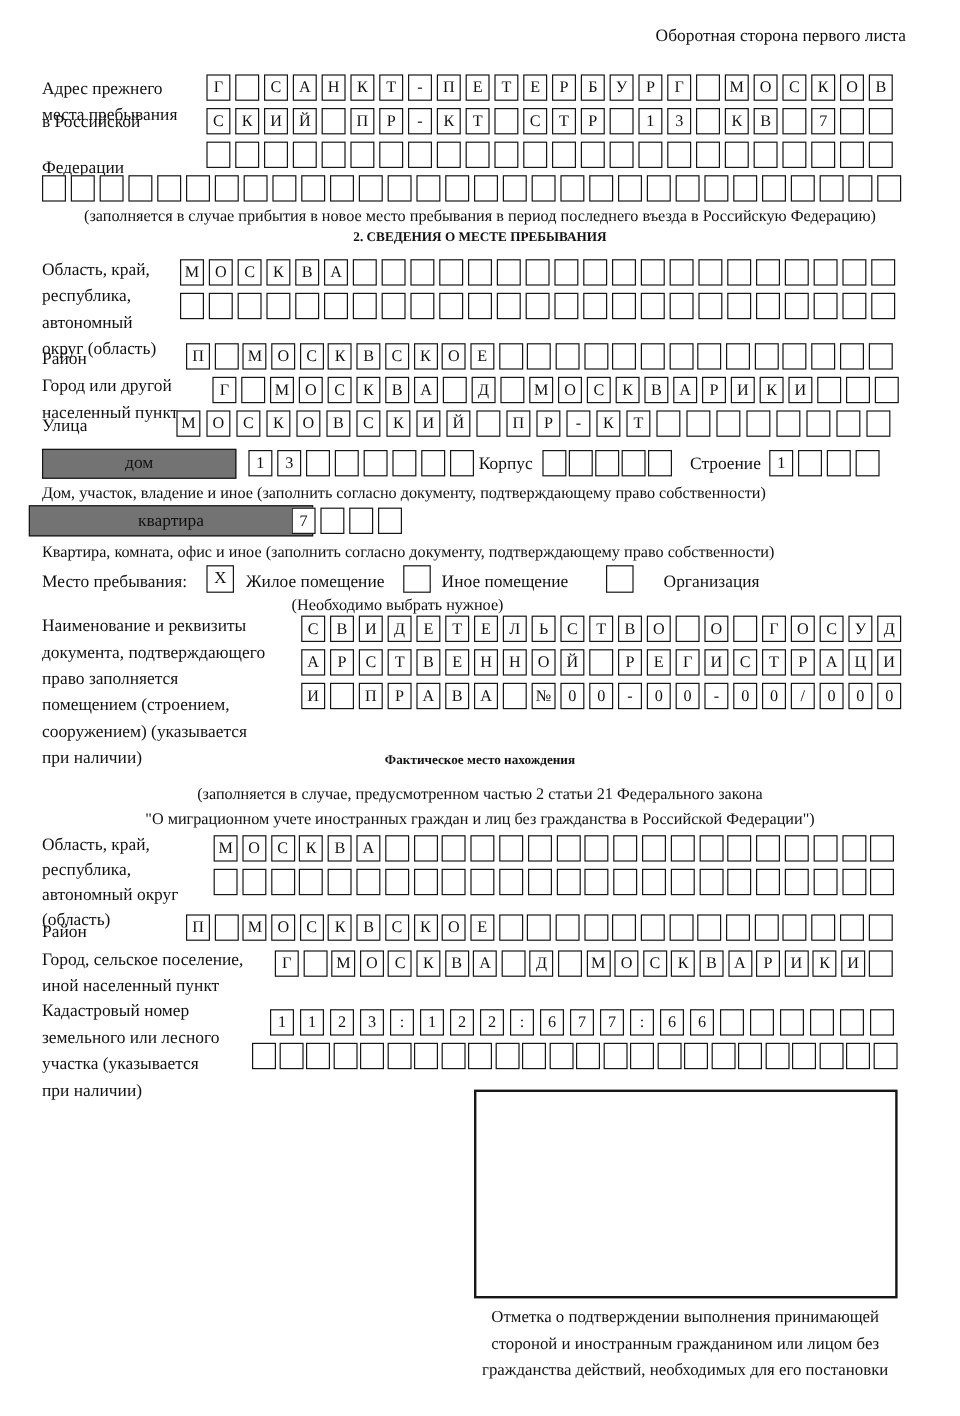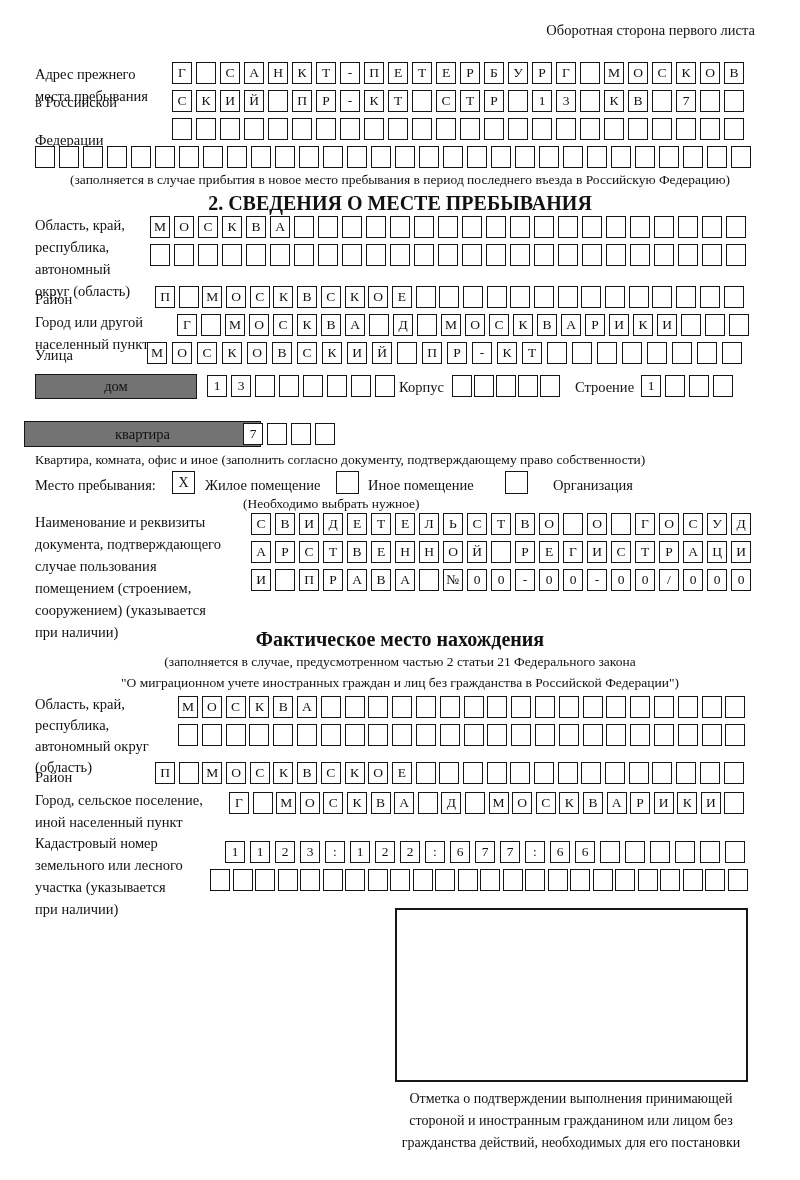--- a/index.html
+++ b/index.html
@@ -1,21 +1,21 @@
 <!DOCTYPE html>
 <html><head>
 <meta charset="utf-8">
 <style>
   html,body{margin:0;padding:0;background:#fff;}
   .page{position:relative;width:800px;height:1180px;background:#ffffff;
         font-family:"Liberation Serif","DejaVu Serif",serif;color:#111;overflow:hidden;}
   .lbl{position:absolute;font-size:14.5px;line-height:20px;white-space:nowrap;}
   .note{position:absolute;font-size:13.5px;white-space:nowrap;}
   .center{left:0;right:0;text-align:center;white-space:nowrap;}
-  .title{position:absolute;font-weight:bold;font-size:20px;}
+  .title{position:absolute;font-weight:bold;font-size:11px;}
   .boxrow{position:absolute;display:flex;}
   .cell{flex:none;width:20px;height:22px;border:1.5px solid #161616;box-sizing:border-box;
         display:flex;align-items:center;justify-content:center;
         font-size:13.5px;background:#fff;}
   .chk{position:absolute;width:23px;height:23px;border:1.5px solid #161616;box-sizing:border-box;
        display:flex;align-items:center;justify-content:center;font-size:14px;background:#fff;}
   .widebox{position:absolute;border:1.5px solid #161616;box-sizing:border-box;background:#737373;
            display:flex;align-items:center;justify-content:center;font-size:14.5px;}
   .stamp{position:absolute;left:395px;top:908px;width:353px;height:174px;
          border:2px solid #161616;box-sizing:border-box;background:#fff;}
@@ -311,20 +311,21 @@
       <span class="cell"></span>
       <span class="cell"></span>
     </div>
   <div class="lbl" style="left:575px;top:377px;">Строение</div>
   <div class="boxrow" style="left:641px;top:375px;gap:4px;">
       <span class="cell">1</span>
       <span class="cell"></span>
       <span class="cell"></span>
       <span class="cell"></span>
     </div>
+  <div class="note" style="left:35px;top:403px;">Дом, участок, владение и иное (заполнить согласно документу, подтверждающему право собственности)</div>
 
   <div class="widebox" style="left:24px;top:421px;width:237px;height:26px;">квартира</div>
   <div class="boxrow" style="left:243px;top:423px;gap:4px;">
       <span class="cell">7</span>
       <span class="cell"></span>
       <span class="cell"></span>
       <span class="cell"></span>
     </div>
   <div class="note" style="left:35px;top:452px;">Квартира, комната, офис и иное (заполнить согласно документу, подтверждающему право собственности)</div>
 
@@ -332,21 +333,21 @@
   <div class="chk" style="left:172px;top:471px;">X</div>
   <div class="lbl" style="left:205px;top:475px;">Жилое помещение</div>
   <div class="chk" style="left:336px;top:471px;"></div>
   <div class="lbl" style="left:368px;top:475px;">Иное помещение</div>
   <div class="chk" style="left:505px;top:471px;"></div>
   <div class="lbl" style="left:553px;top:475px;">Организация</div>
   <div class="note" style="left:243px;top:496px;">(Необходимо выбрать нужное)</div>
 
   <div class="lbl" style="left:35px;top:512px;">Наименование и реквизиты</div>
   <div class="lbl" style="left:35px;top:534px;">документа, подтверждающего</div>
-  <div class="lbl" style="left:35px;top:556px;">случае пользования</div>
+  <div class="lbl" style="left:35px;top:556px;">право заполняется</div>
   <div class="lbl" style="left:35px;top:578px;">помещением (строением,</div>
   <div class="lbl" style="left:35px;top:600px;">сооружением) (указывается</div>
   <div class="lbl" style="left:35px;top:622px;">при наличии)</div>
   <div class="boxrow" style="left:251px;top:513px;gap:4px;">
       <span class="cell">С</span>
       <span class="cell">В</span>
       <span class="cell">И</span>
       <span class="cell">Д</span>
       <span class="cell">Е</span>
       <span class="cell">Т</span>

